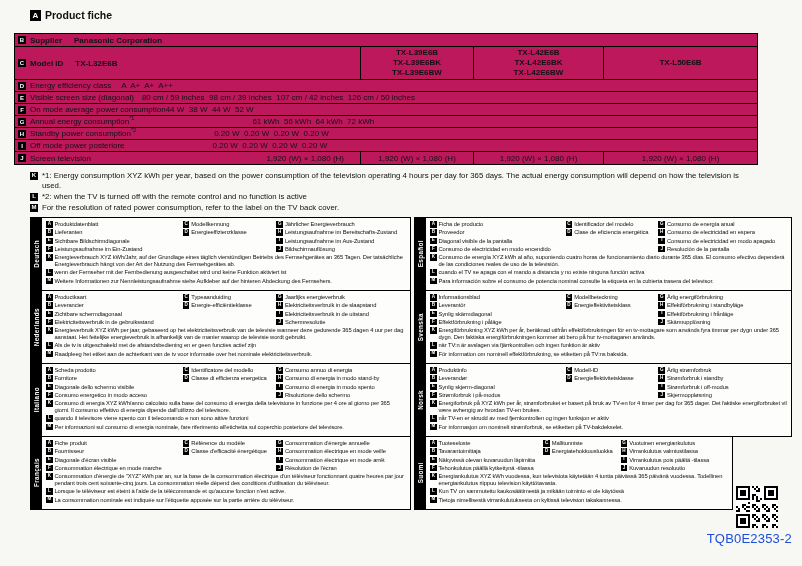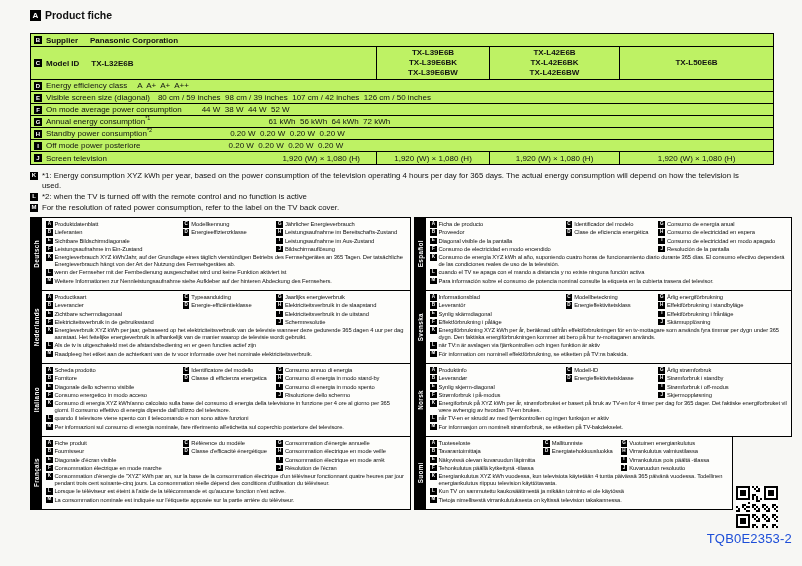--- a/index.html
+++ b/index.html
@@ -10,40 +10,40 @@
   .lt-title{width:11px;height:11px;font-size:8px;margin-right:4px}
   .lt-row{width:8px;height:8px;font-size:6px;margin-right:4px}
   .lt-note{width:8px;height:8px;font-size:6px;margin-right:4px;margin-top:1px}
   .lt-sm{width:6.5px;height:6.5px;font-size:4.6px;margin-right:2px}
   .bold{font-weight:bold}
   sup{font-size:5.5px;vertical-align:super;line-height:0}
 
   #title{position:absolute;left:30px;top:9px;display:flex;align-items:center;
          font-size:10.5px;font-weight:bold}
 
-  #table{position:absolute;left:30px;top:33px;width:742px;border:1.5px solid #000;background:#bef264}
+  #table{position:absolute;left:14px;top:33px;width:742px;border:1.5px solid #000;background:#be185d}
   .trow{display:flex;align-items:center;border-top:1px solid #000;min-height:12px;
         font-size:8px;padding-left:3px;box-sizing:border-box}
   .trow.first{border-top:none}
   .trow-model,.trow-res{padding-left:0}
   .trow-model{min-height:33px}
   .trow-res{min-height:13px}
   .mcell1,.jcell1{width:345px;display:flex;align-items:center;padding-left:3px;box-sizing:border-box}
   .w2{width:113px}.w3{width:130px}.w4{flex:1}
   .mcell{border-left:1px solid #000;display:flex;align-items:center;justify-content:center;
          text-align:center;line-height:10px;align-self:stretch;box-sizing:border-box;white-space:pre-line}
   .jcell{border-left:1px solid #000;display:flex;align-items:center;justify-content:center;
          text-align:center;align-self:stretch;box-sizing:border-box}
   .tlabel{white-space:nowrap}
   .supval,.mval{margin-left:12px}
   .jval{margin-left:auto;margin-right:16px}
   .vals{white-space:pre}
   .row-D .vals{margin-left:10px}
   .row-E .vals{margin-left:8px}
-  .row-F .vals{margin-left:20px}
+  .row-F .vals{margin-left:0}
   .row-G .vals{margin-left:118px}
   .row-H .vals{margin-left:78px}
   .row-I .vals{margin-left:88px}
 
   #notes{position:absolute;left:30px;top:171px;width:740px;font-size:7.8px;line-height:9.5px}
   .note{display:flex;align-items:flex-start;margin-bottom:1.5px}
   .note .txt{max-width:702px}
 
   .lang-col{position:absolute;top:217px}
   #langs-left{left:30px;width:381px}

